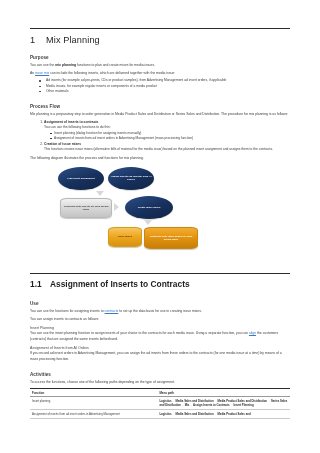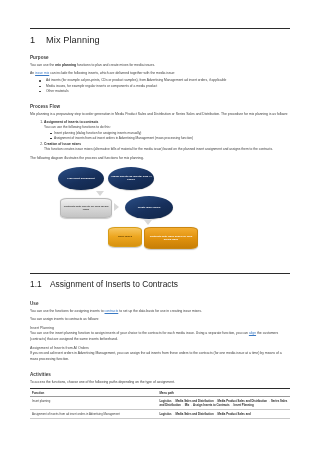--- a/index.html
+++ b/index.html
@@ -38,21 +38,21 @@
     align-items: baseline;
   }
   .h1 .num { width: 16px; display: inline-block; }
 
   .h2-rule {
     border-top: 1.1px solid #2b2b2b;
     margin: 0;
   }
   .h2 {
     font-size: 8.4px;
-    font-weight: normal;
+    font-weight: bold;
     color: #1f1f1f;
     margin: 5px 0 12px 0;
     display: flex;
     align-items: center;
   }
   .h2 .num { width: 20px; display: inline-block; }
 
   .h3 {
     font-size: 4.6px;
     font-weight: bold;

